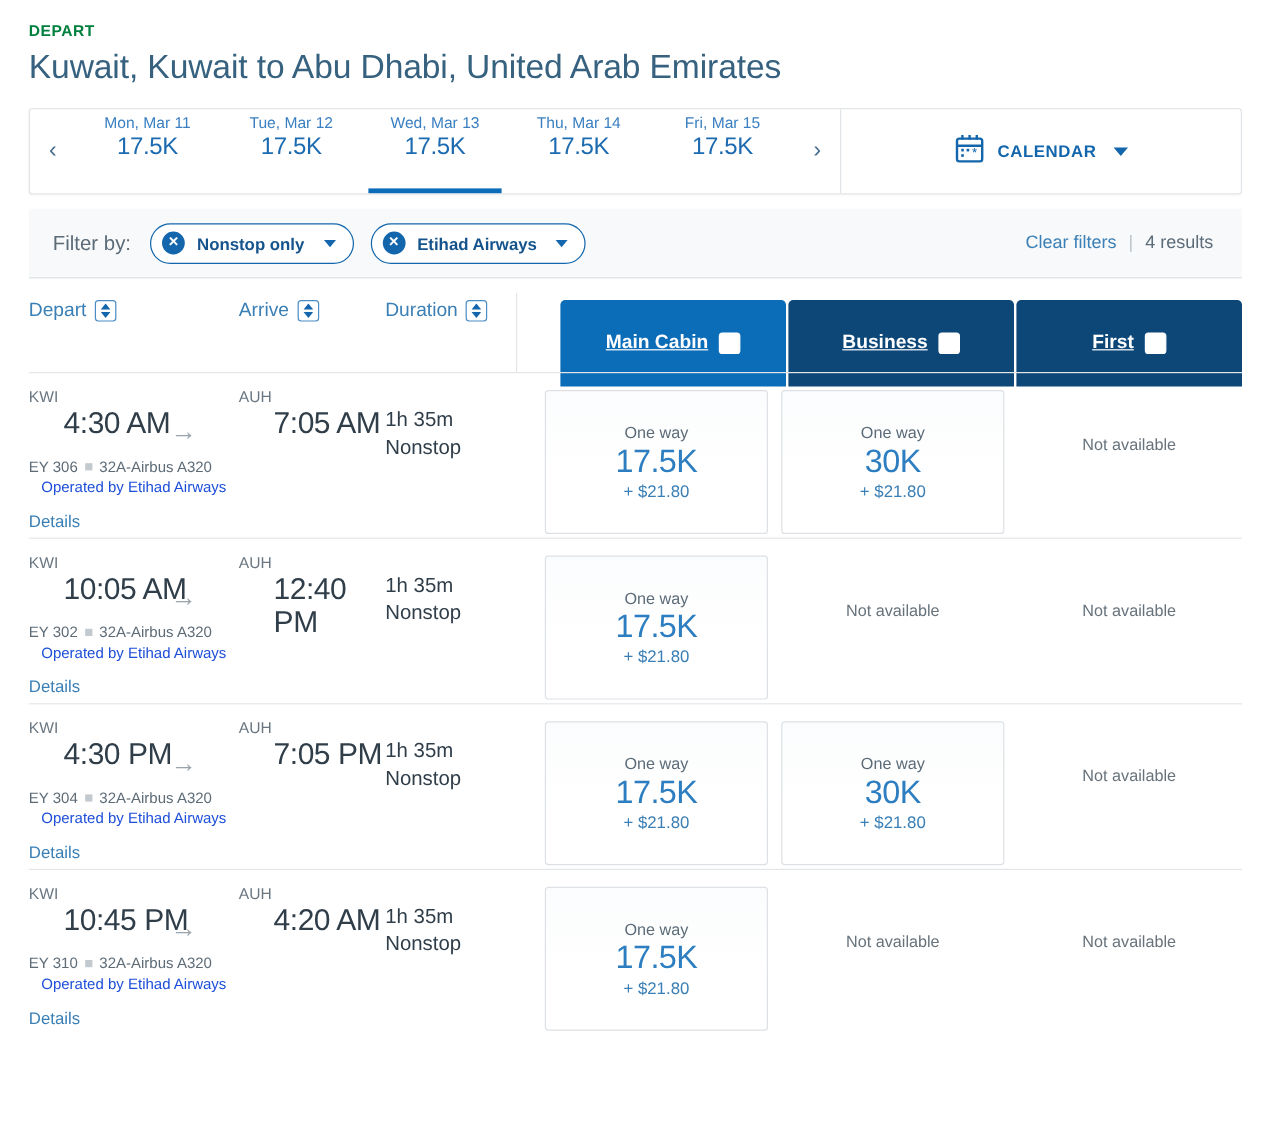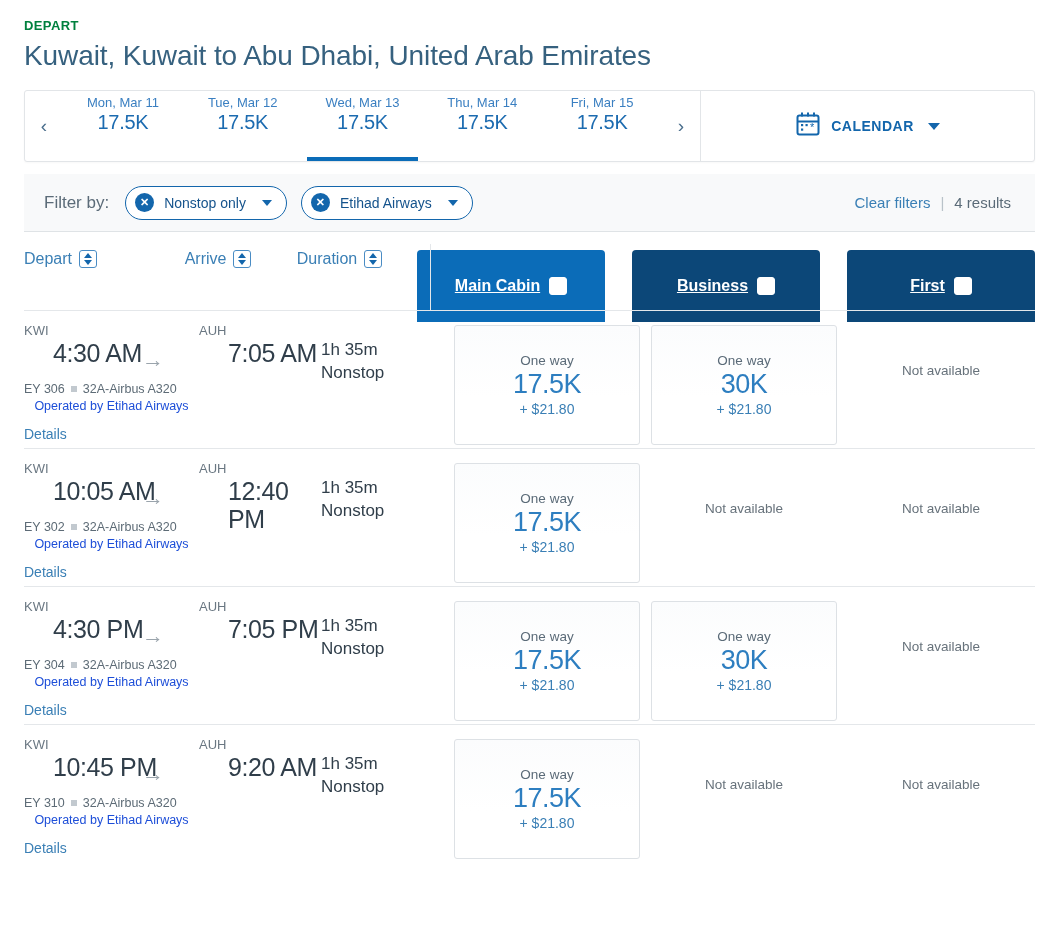--- a/index.html
+++ b/index.html
@@ -175,21 +175,21 @@
     font-size: 11px;
     line-height: 19px;
     text-align: center;
     font-weight: bold;
     flex: none;
   }
 
   .chip-label {
     color: #15538c;
     font-size: 14px;
-    font-weight: normal;
+    font-weight: bold;
   }
 
   .chip-caret {
     width: 0; height: 0;
     border-left: 5px solid transparent;
     border-right: 5px solid transparent;
     border-top: 6px solid #1366ac;
     margin-left: 6px;
   }
 
@@ -249,21 +249,21 @@
   }
   .sorticon i.up   { border-bottom: 5px solid #1366ac; }
   .sorticon i.down { border-top: 5px solid #1366ac; }
 
   .sorticon.light { border-color: #ffffff; }
   .sorticon.light i.up   { border-bottom-color: #ffffff; }
   .sorticon.light i.down { border-top-color: #ffffff; }
 
   .fare-cols {
     display: flex;
-    gap: 27px;
+    gap: 2px;
     margin-left: auto;
     border-radius: 17px;
   }
 
   .fare-head {
     width: 188px;
     height: 72px;
     border-radius: 4px 4px 0 0;
     display: flex;
     align-items: center;
@@ -696,21 +696,21 @@
           <div class="flightmeta">
             <span>EY 310</span>
             <span class="meta-dot"></span>
             <span>32A-Airbus A320</span>
           </div>
           <div class="operated">Operated by Etihad Airways</div>
           <div class="details-link">Details</div>
         </div>
         <div class="col-arrive">
           <div class="seg-code">AUH</div>
-          <div class="seg-time">9:20 AM</div>
+          <div class="seg-time">4:20 AM</div>
         </div>
         <div class="col-duration">
           <div class="dur-top">1h 35m</div>
           <div class="dur-bot">Nonstop</div>
         </div>
       </div>
       <div class="row-fares">
         <div class="fare-cell">
           <div class="fare-card">
             <div class="fc-oneway">One way</div>

